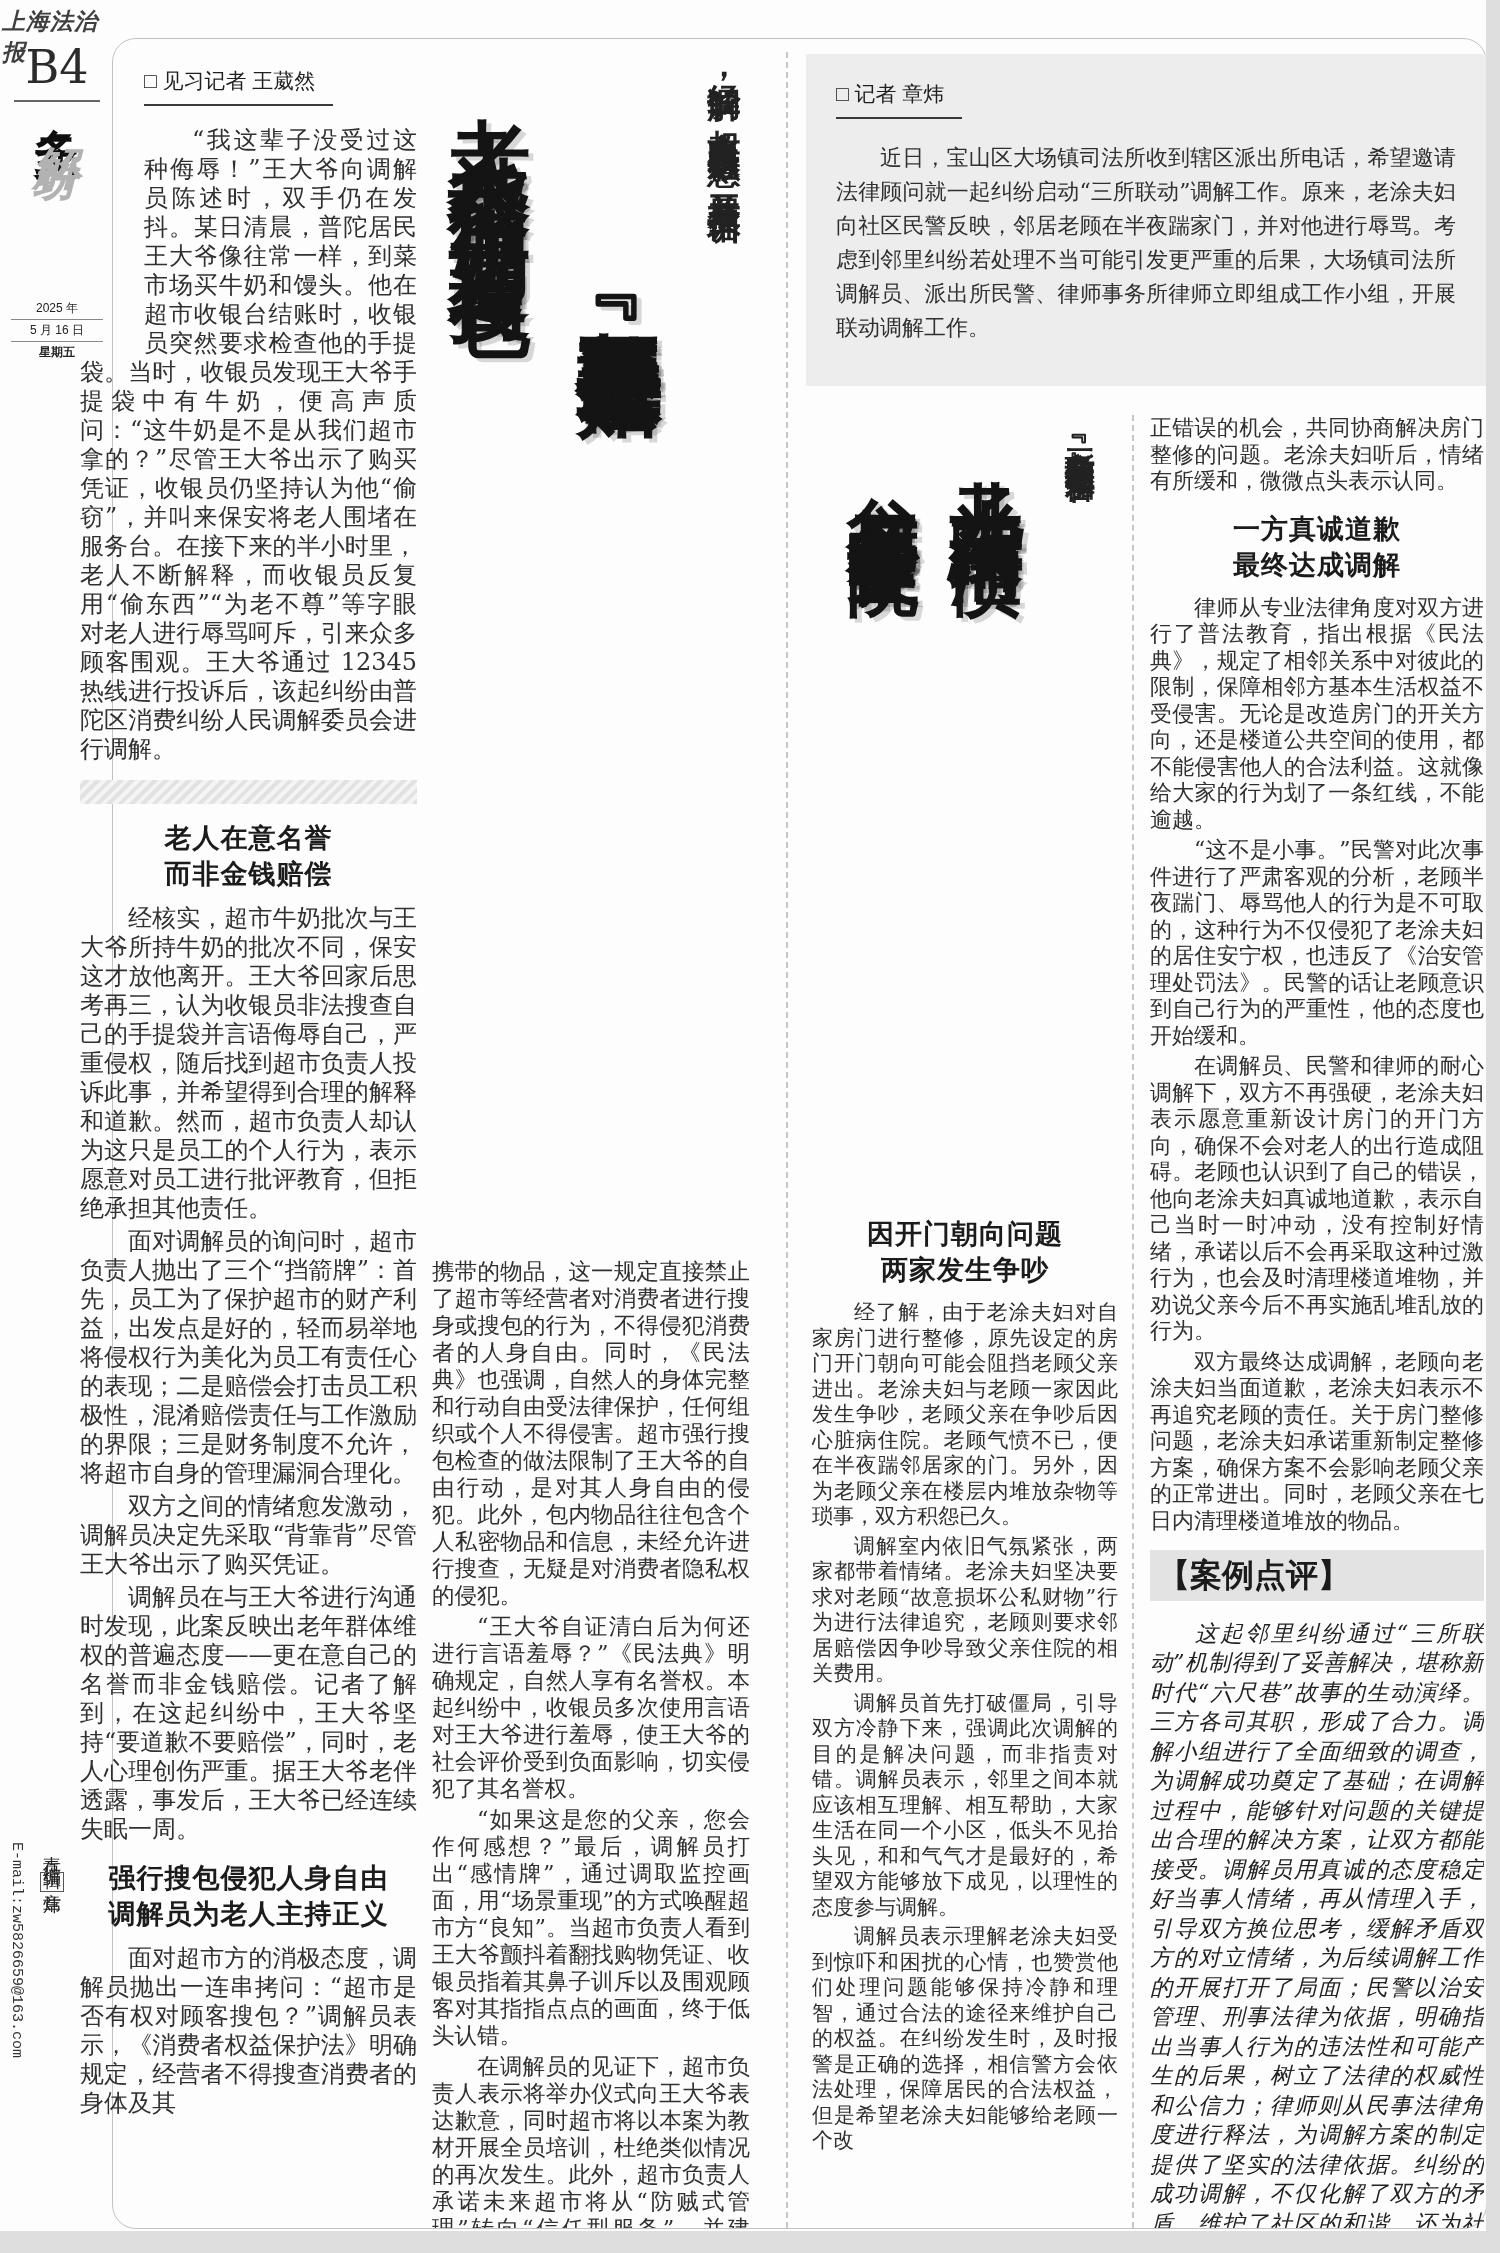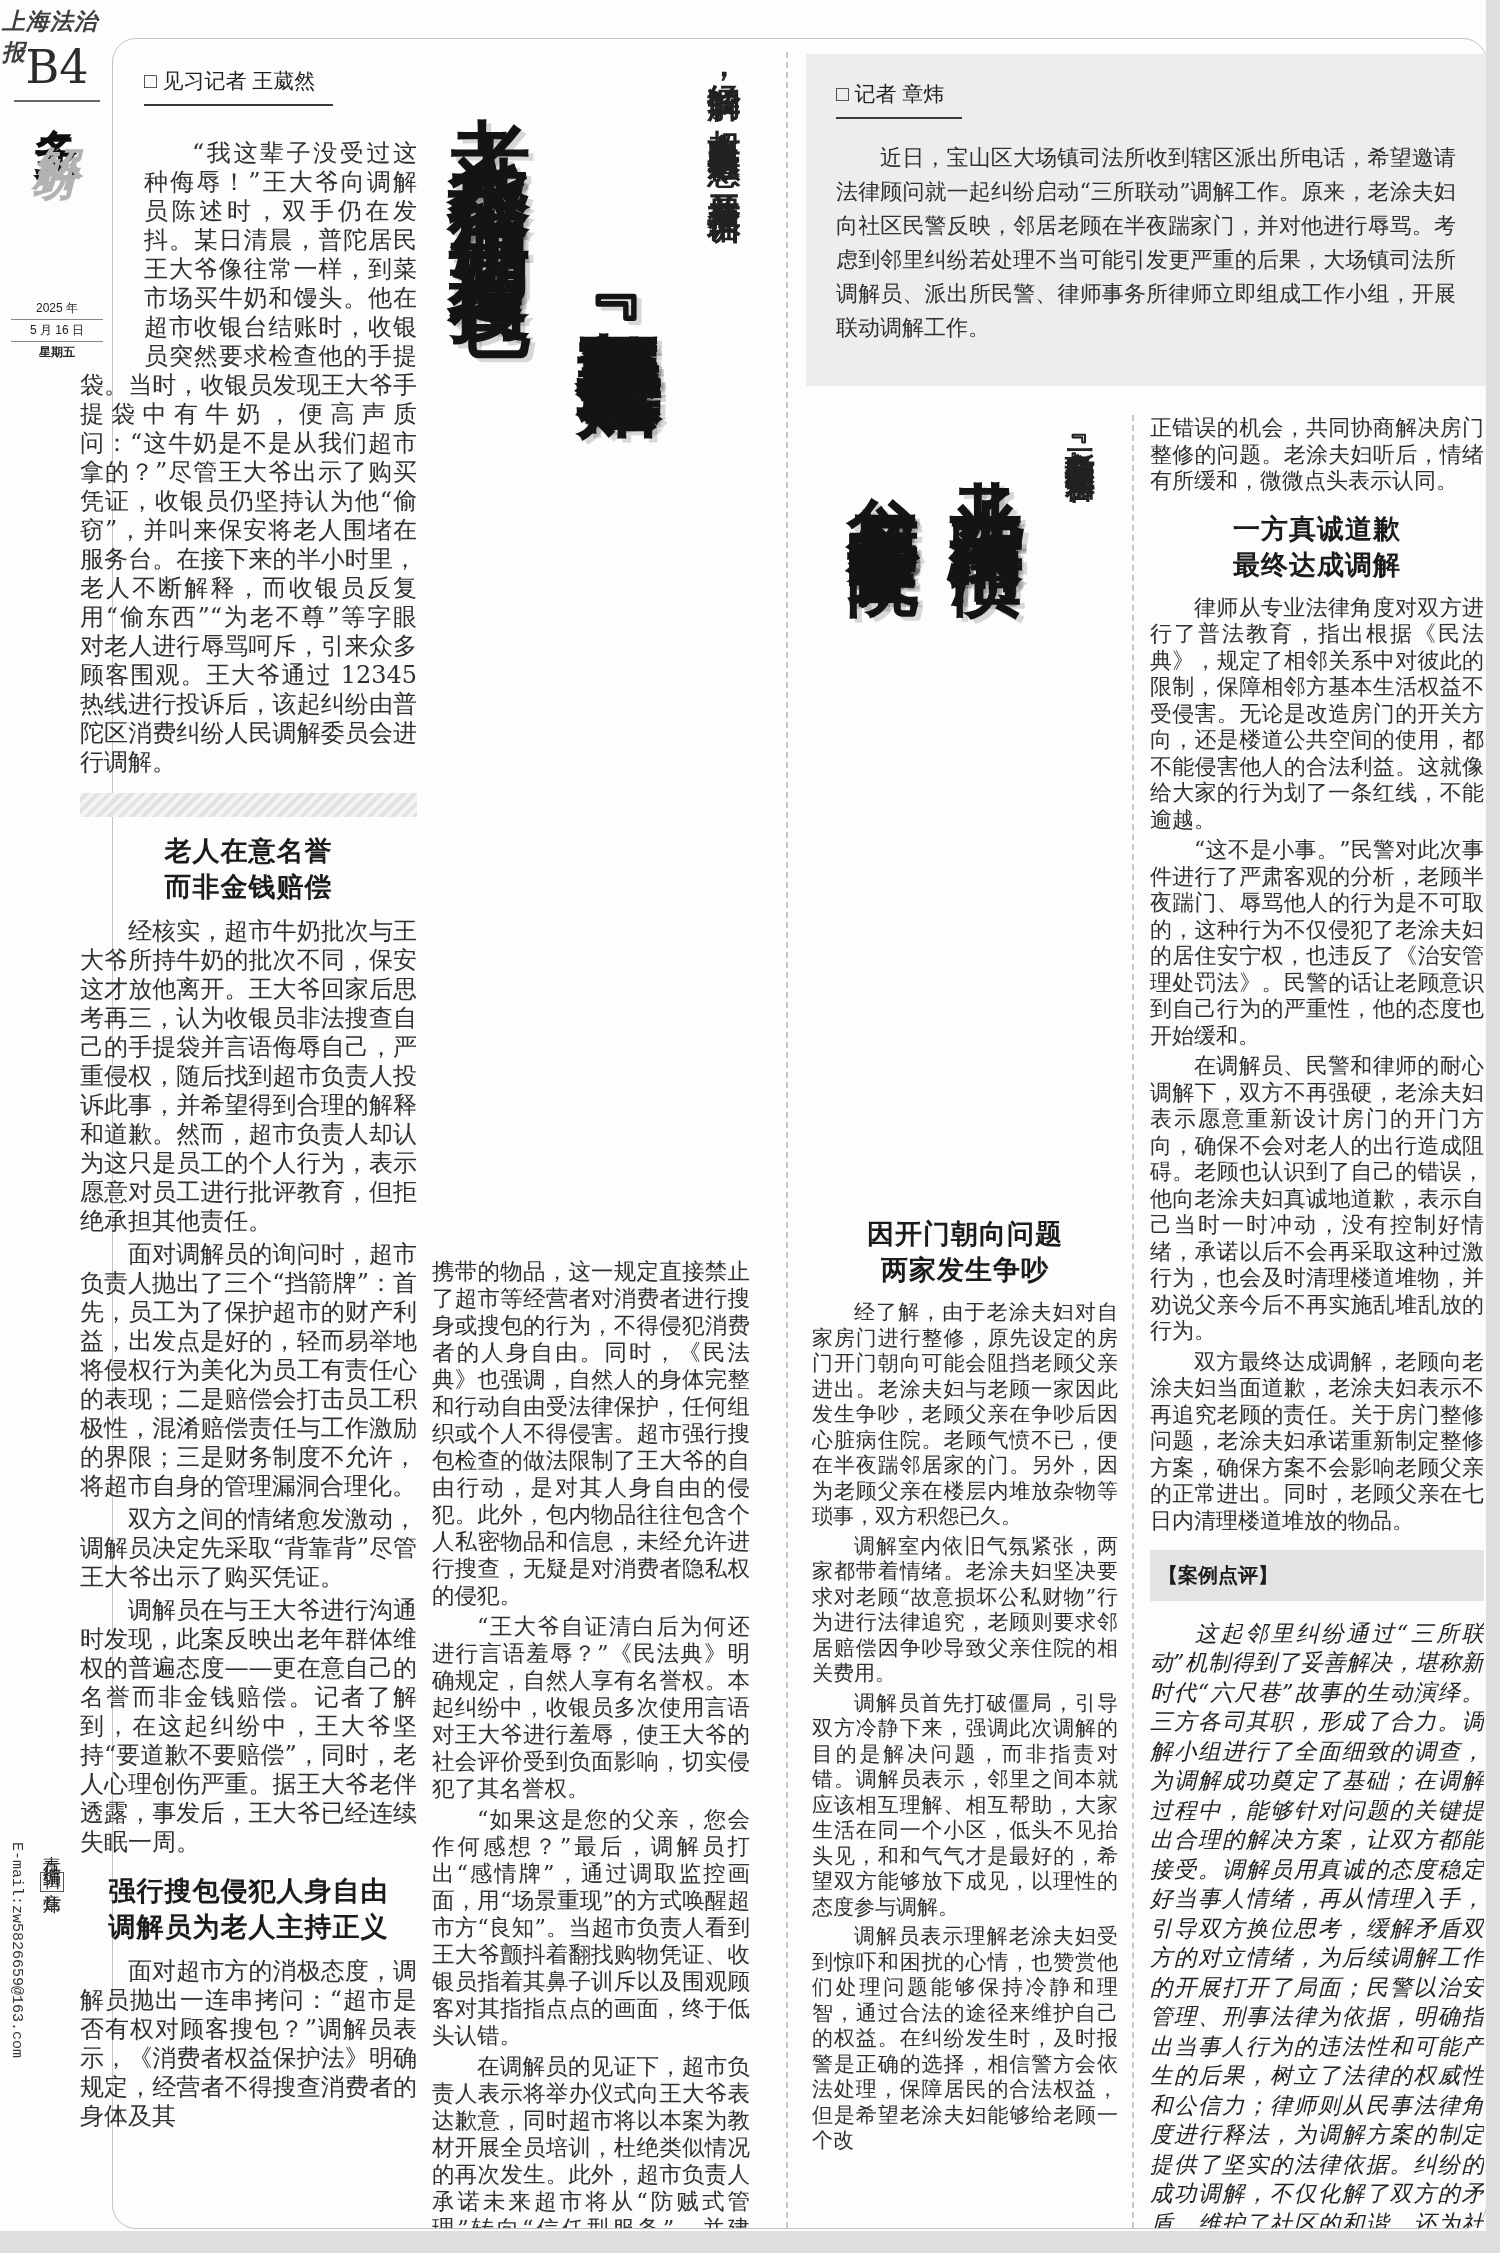--- a/index.html
+++ b/index.html
@@ -41,21 +41,21 @@
   .byline{display:inline-block;font-family:"Liberation Sans",sans-serif;font-size:21px;
           color:#1f1f1f;border-bottom:2px solid #3a3a3a;padding:0 18px 9px 0;}
   .subhead{font-family:"Liberation Sans",sans-serif;font-weight:700;font-size:27px;
            line-height:36px;text-align:center;color:#1b1b1b;letter-spacing:1px;margin:16px 0 12px 0;}
   .band{height:24px;margin:16px 0 14px 0;
         background:repeating-linear-gradient(-45deg,#e2e2e2 0 4px,#f4f4f4 4px 8px);}
 
   .col1{left:80px;top:52px;width:337px;height:2176px;overflow:hidden;font-size:24px;line-height:29px;}
   .wrap-spacer{float:left;width:64px;height:296px;}
   .col1 .byline{margin-top:14px;}
-  .col1 .lead-para{margin-top:33px;}
+  .col1 .lead-para{margin-top:20px;}
 
   .colmid{left:432px;top:1258px;width:318px;height:970px;overflow:hidden;font-size:22.5px;line-height:27px;}
 
   
   .headline{display:flex;}
   .hl-left{left:438px;top:52px;width:352px;height:1140px;gap:10px;}
   .hl-col{font-family:"DejaVu Serif",serif;font-weight:700;color:#141414;
           text-shadow:5px 4px 0 rgba(0,0,0,0.15);}
   .hl-main{font-size:82px;letter-spacing:18px;width:108px;}
   .hl-sub{font-size:86px;letter-spacing:2px;width:124px;margin-top:212px;}
@@ -70,21 +70,21 @@
 
   
   .intro{left:806px;top:54px;width:680px;height:332px;background:#ededed;}
   .intro-inner{padding:26px 30px 0 30px;}
   .intro .lead-para{margin-top:22px;font-size:22px;line-height:34px;}
 
   .colA{left:812px;top:1212px;width:306px;height:1016px;overflow:hidden;font-size:21px;line-height:25.5px;}
   .colA .subhead{margin-top:4px;}
   .colB{left:1150px;top:415px;width:334px;height:1813px;overflow:hidden;font-size:22px;line-height:26.5px;}
   .comment-bar{background:#e3e3e3;font-family:"Liberation Sans",sans-serif;font-weight:700;
-               font-size:20px;color:#1b1b1b;padding:12px 8px;margin-top:16px;}
+               font-size:32px;color:#1b1b1b;padding:12px 8px;margin-top:16px;}
   .commentary{margin-top:18px;font-style:italic;font-size:22.5px;line-height:29.5px;color:#222;
               text-align:justify;text-indent:2em;}
 </style>
 </head>
 <body>
 
 <div class="page">
 
   <div class="abs frame"></div>
 

